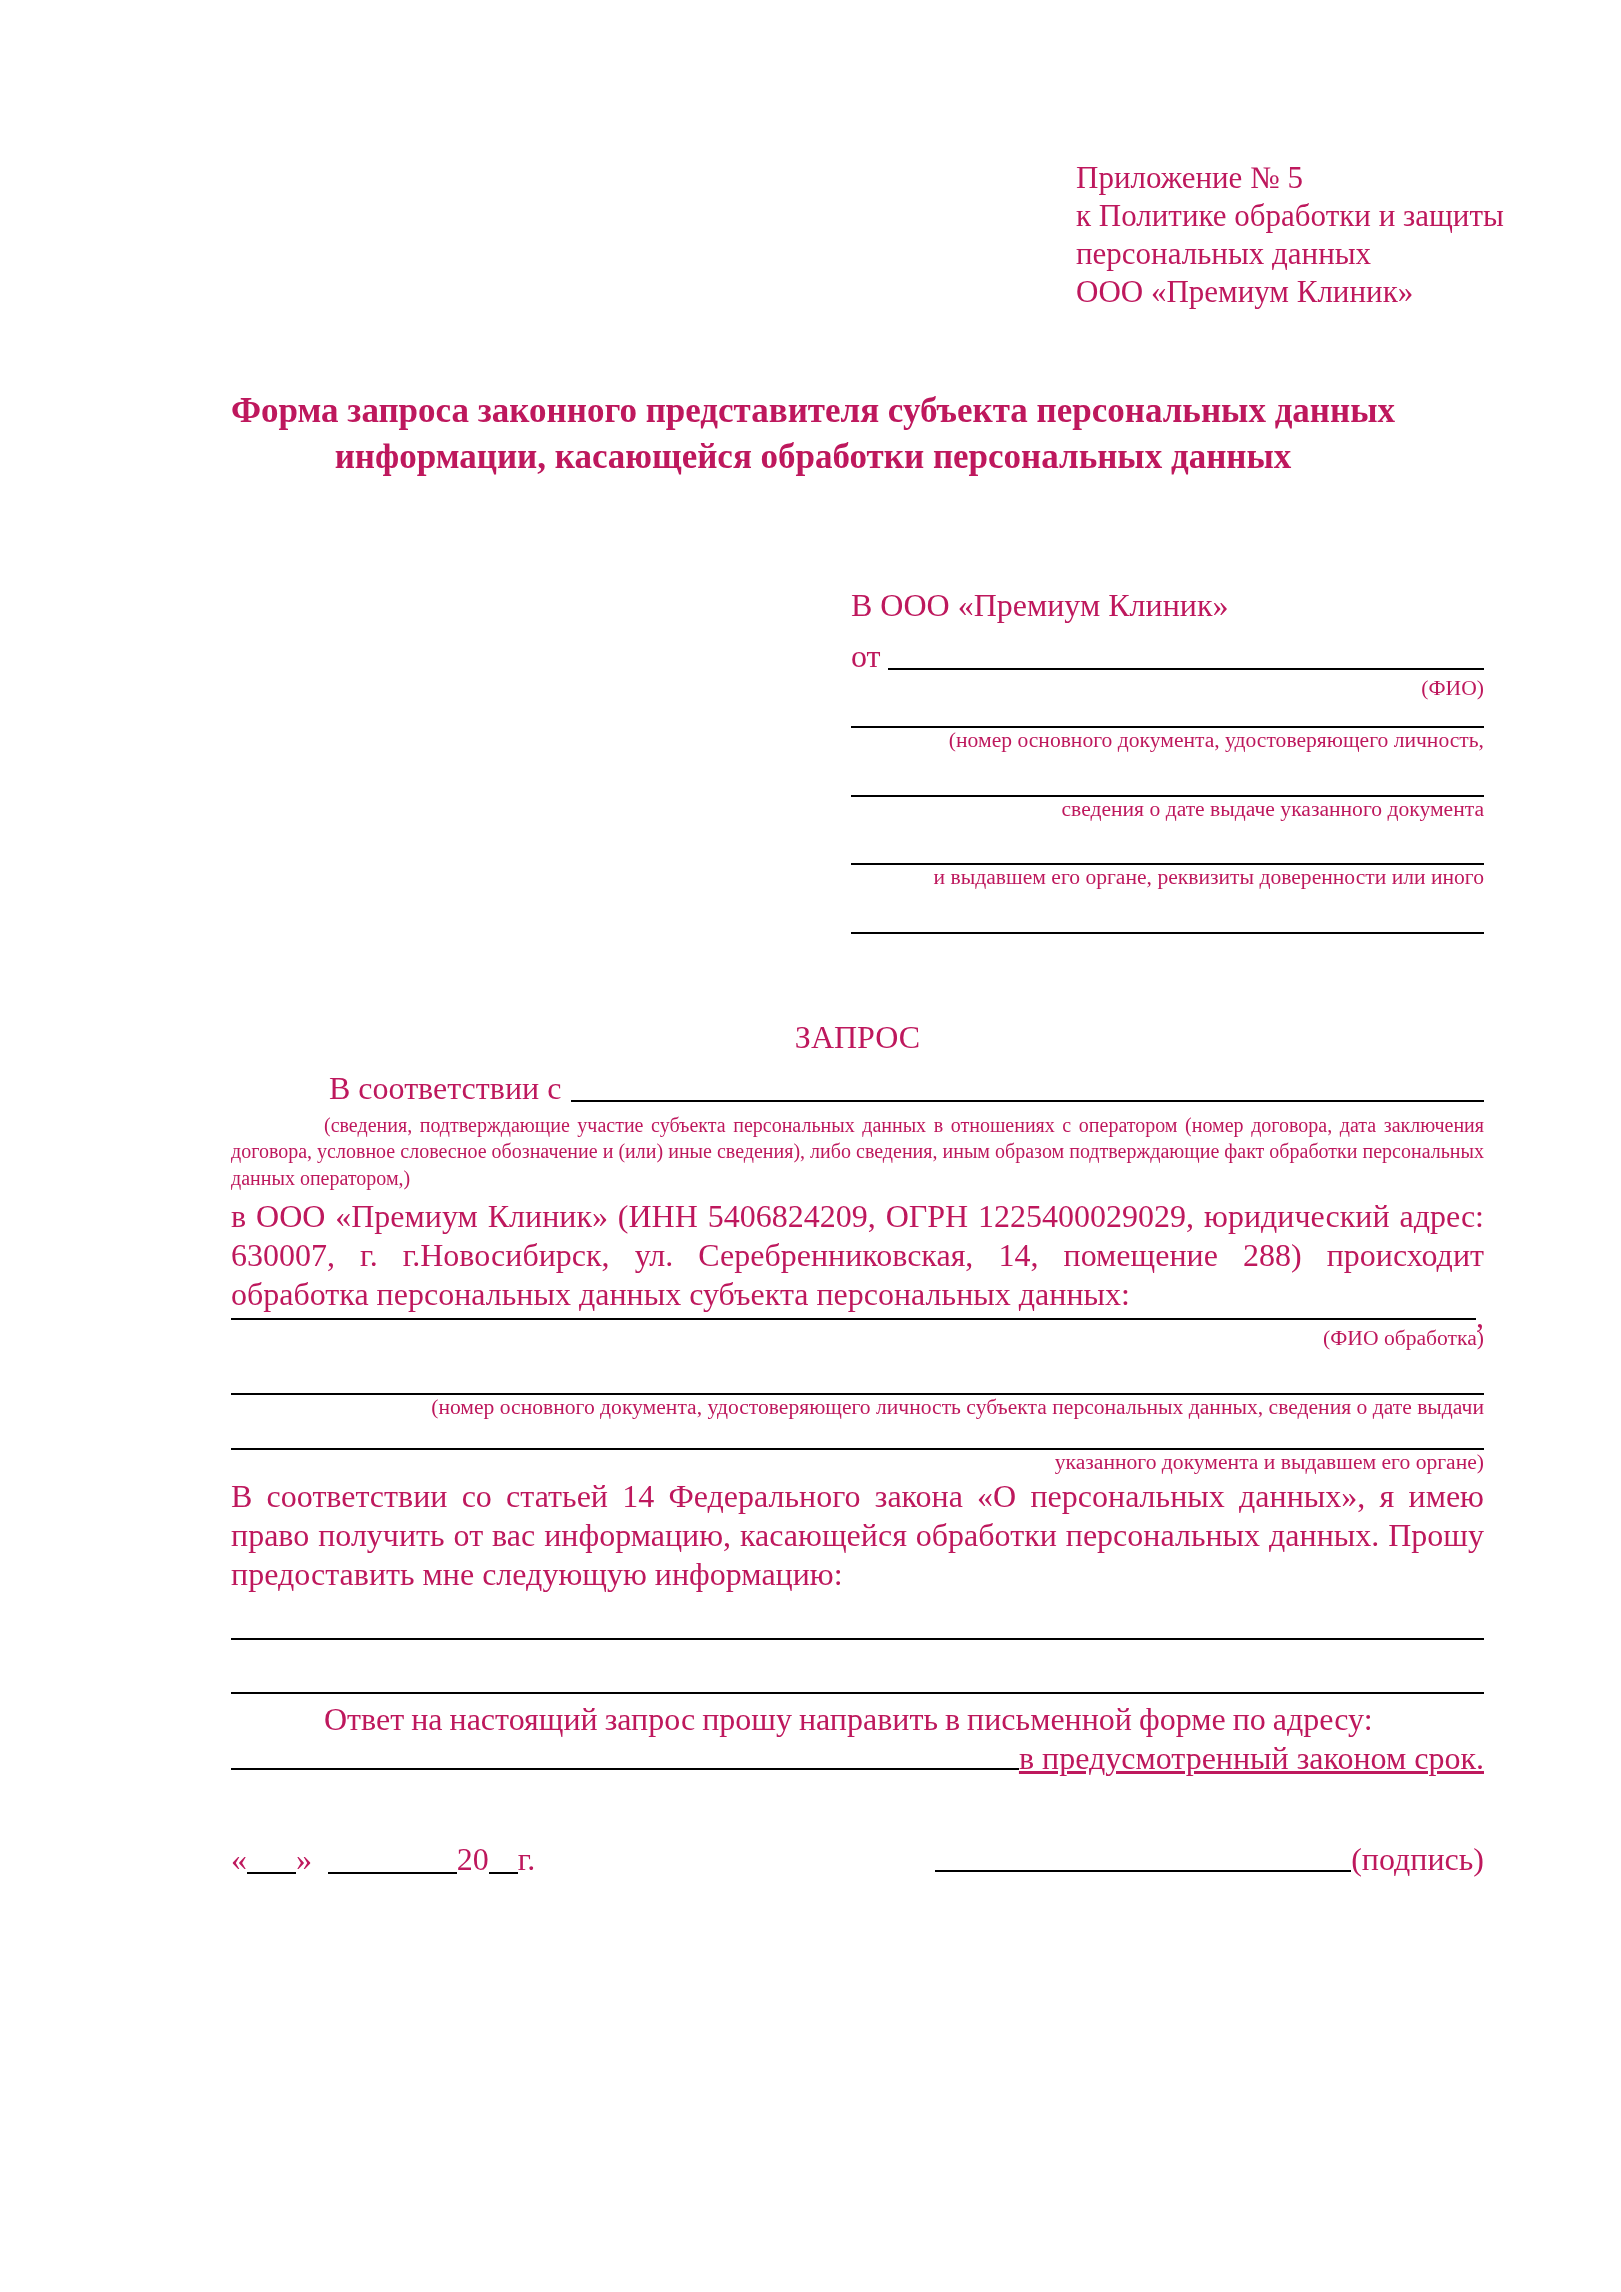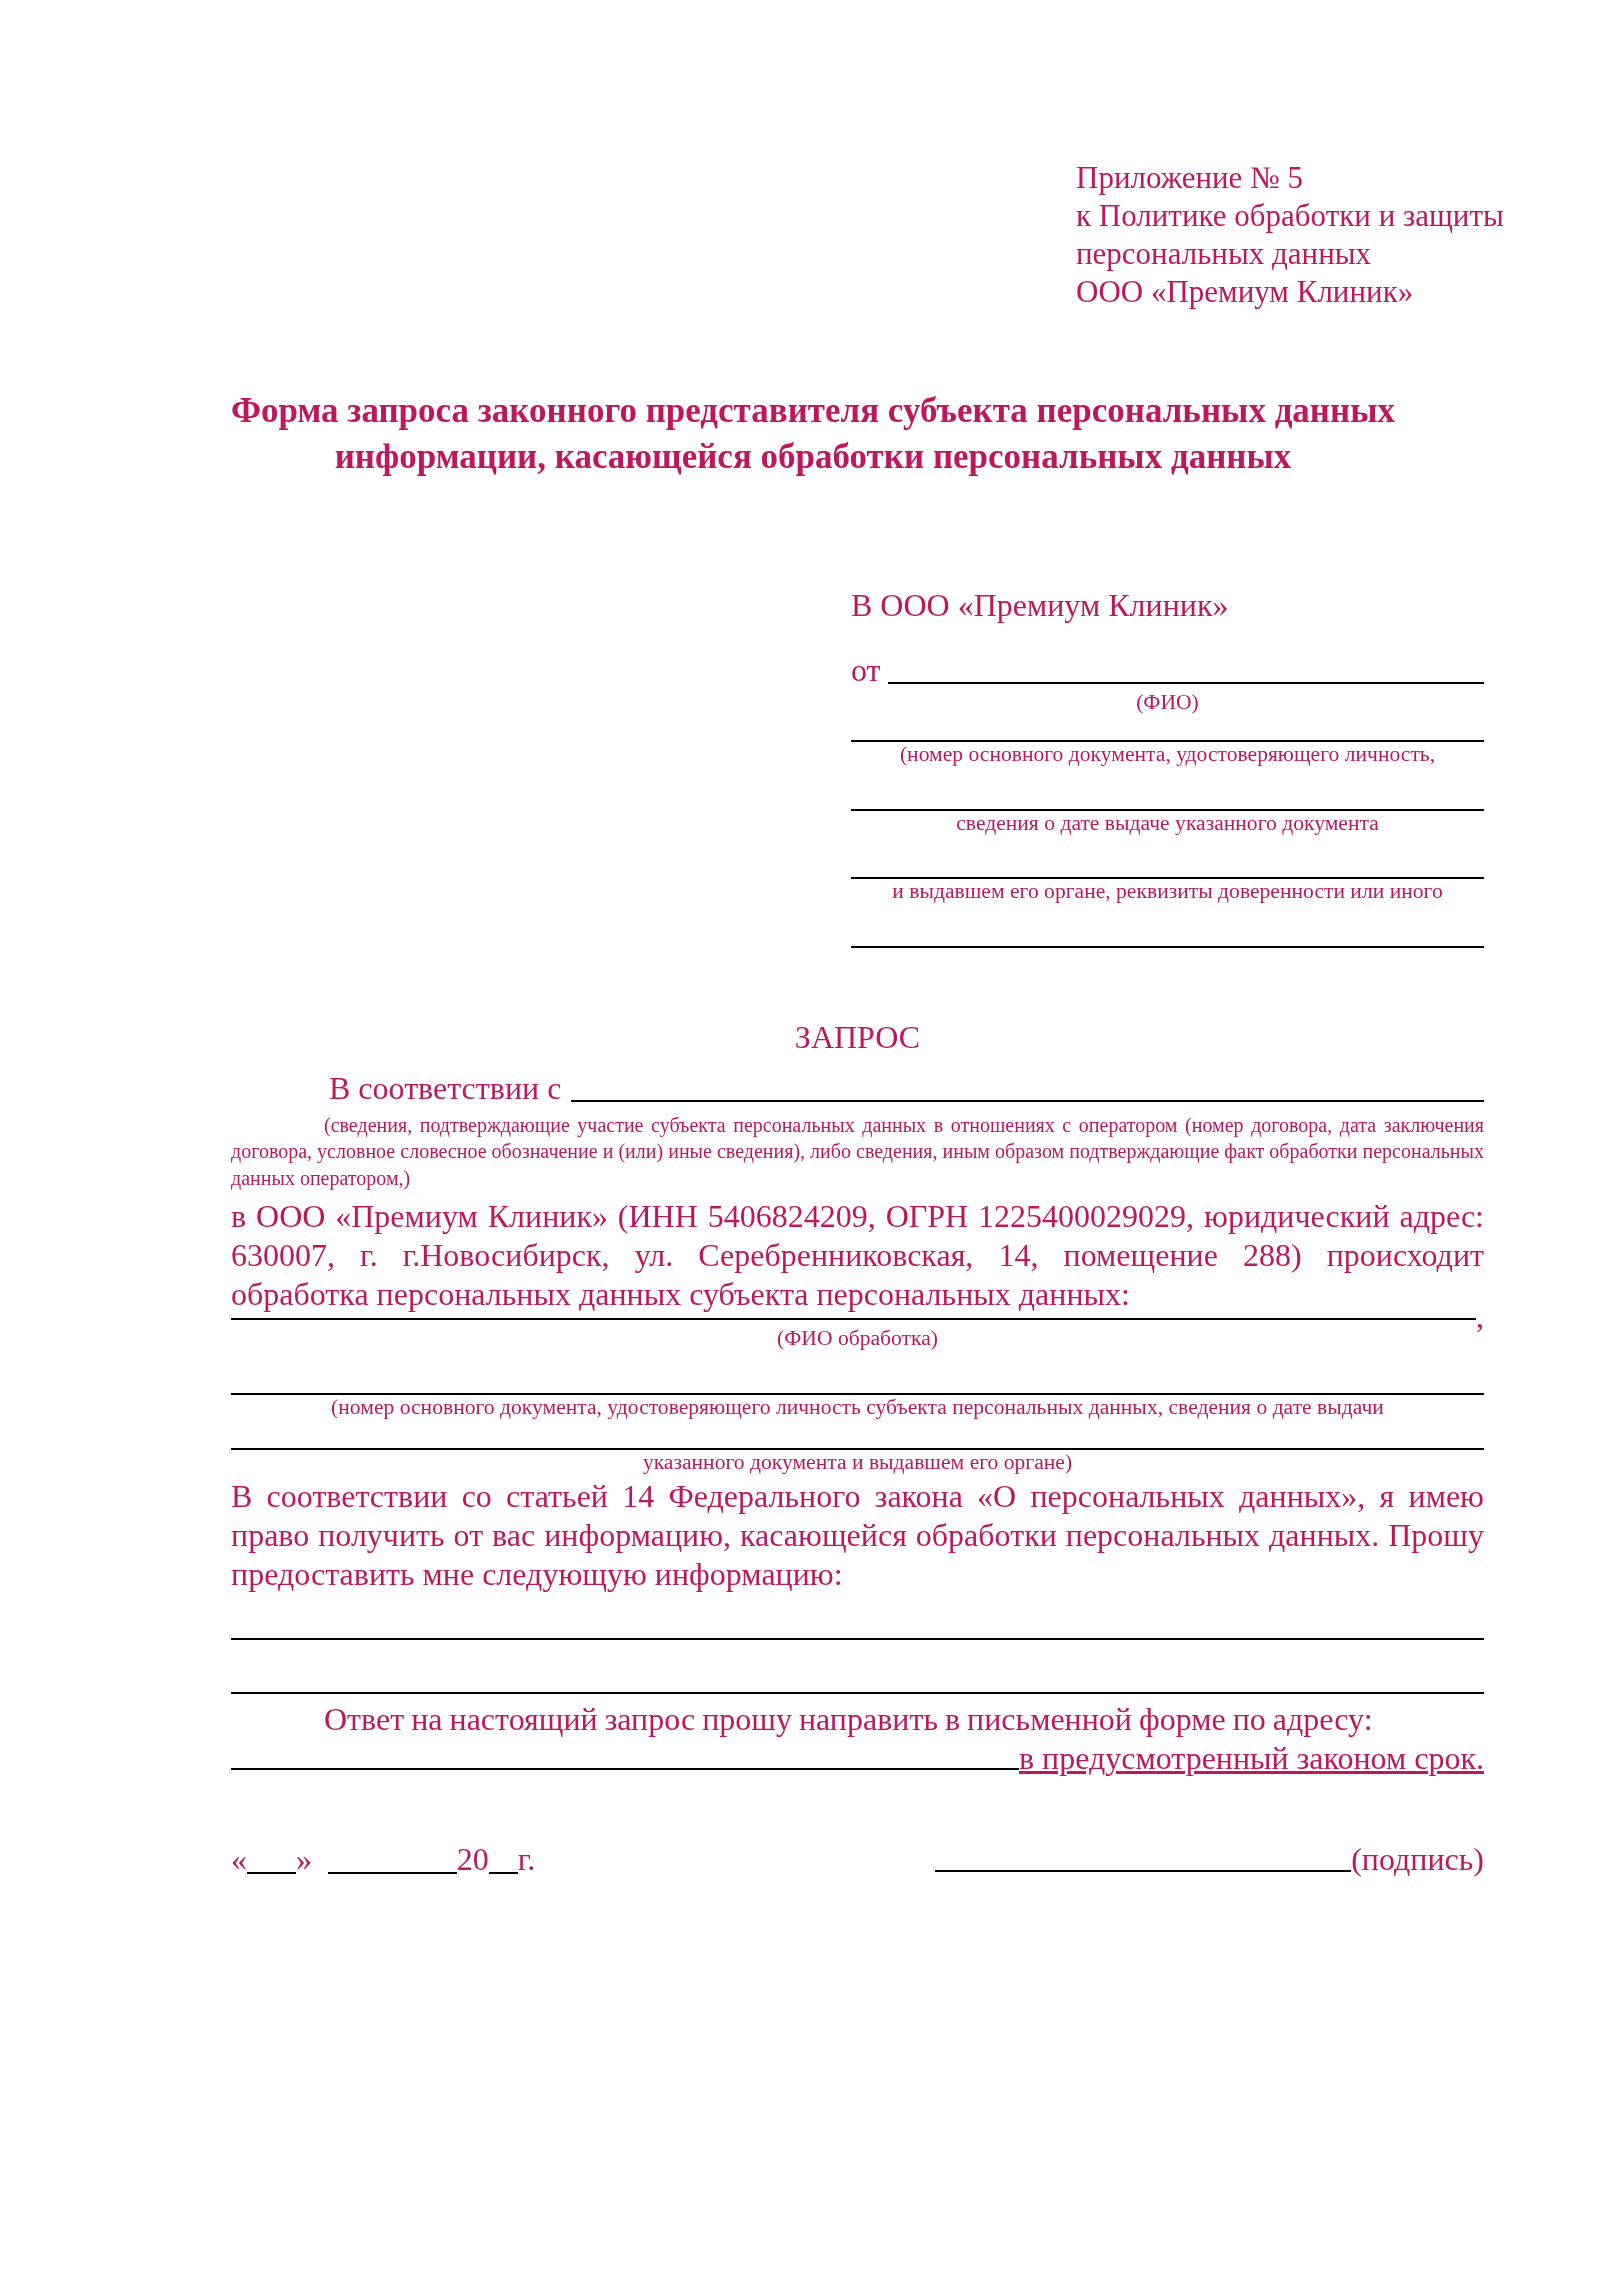--- a/index.html
+++ b/index.html
@@ -30,30 +30,30 @@
     font-weight:bold;
     font-size:35px; line-height:46px;
   }
 
   
   .addressee {
     position:absolute;
     left:851px; top:586px; width:633px;
     font-size:32px; line-height:39px;
   }
-  .addr-from { display:flex; margin-top:26px; line-height:39px; }
+  .addr-from { display:flex; margin-top:12px; line-height:39px; }
   .addr-from .from-label { flex:0 0 auto; padding-right:7.8px; }
   .fill {
     flex:1 1 auto;
     border-bottom:2.9px solid #000;
     margin-bottom:5.9px;
   }
   .cap {
     font-size:21.6px; line-height:25.5px;
-    text-align:center;
+    text-align:right;
   }
   .a-rule { border-bottom:2.9px solid #000; height:43px; }
   .a-rule--first { height:26.5px; }
 
   
   .main {
     position:absolute;
     left:231px; width:1253px; top:1000px;
     font-size:32px; line-height:39px;
   }

